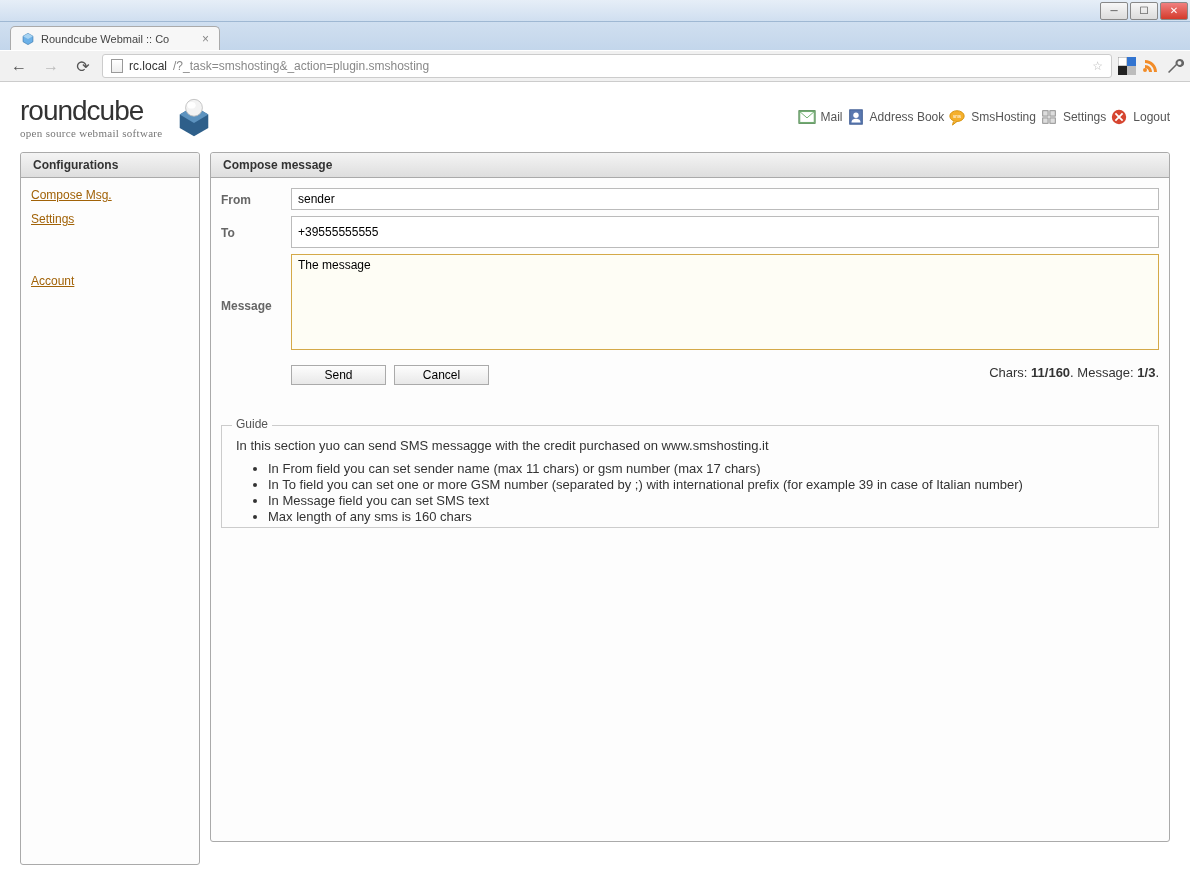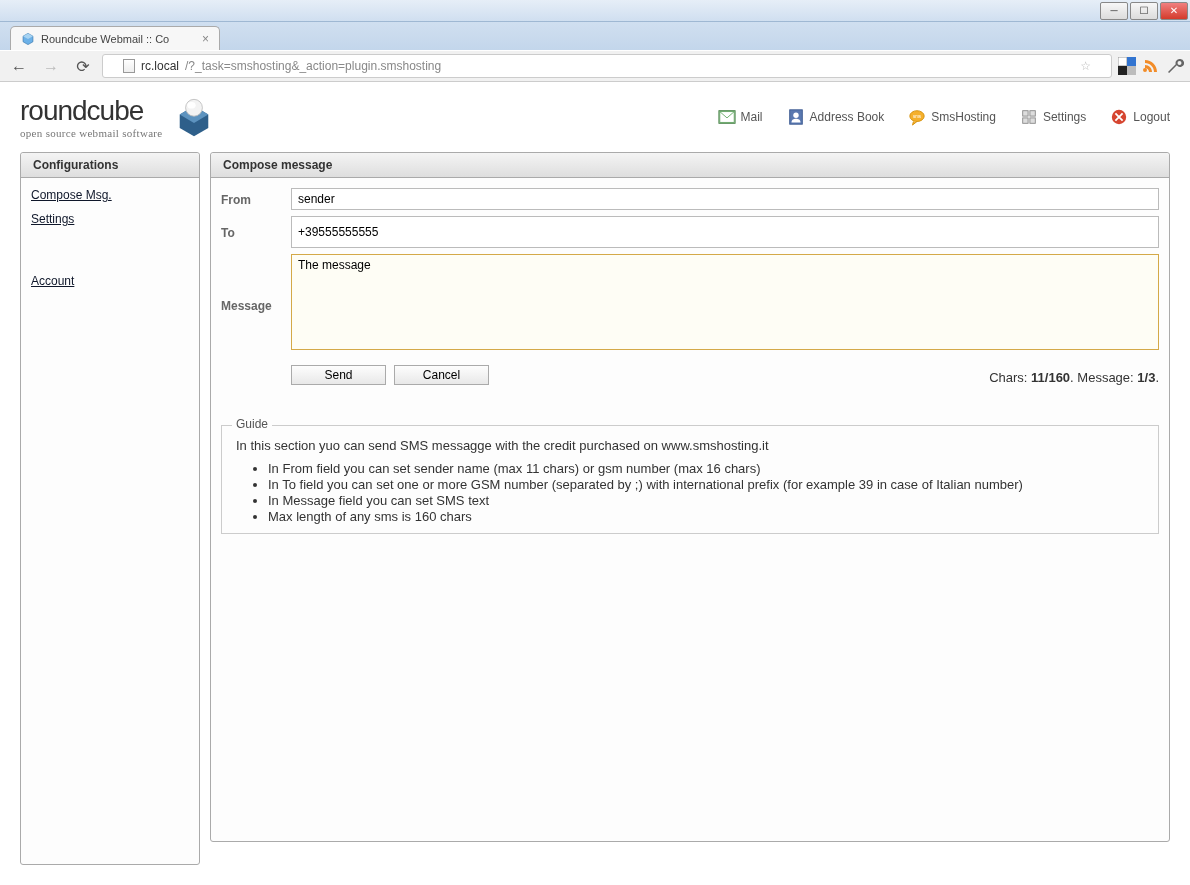--- a/index.html
+++ b/index.html
@@ -16,63 +16,63 @@
 
 .tab-strip { height: 28px; background: linear-gradient(#d0dff0,#c3d6eb); display: flex; align-items: flex-end; padding-left: 10px; }
 .browser-tab { background: #f7f7f7; border: 1px solid #aaa; border-bottom: none; border-top-left-radius: 5px; border-top-right-radius: 5px; height: 24px; padding: 4px 10px; display: flex; align-items: center; gap: 6px; font-size: 11px; color: #444; width: 210px; }
 .tab-favicon { width: 14px; height: 14px; }
 .tab-close { color: #888; font-size: 12px; margin-left: auto; }
 
 
 .addr-row { height: 32px; background: #f1f1f1; border-bottom: 1px solid #ccc; border-top: 1px solid #fff; display: flex; align-items: center; padding: 0 6px; gap: 6px; }
 .nav-btn { width: 26px; height: 26px; display: flex; align-items: center; justify-content: center; color: #555; font-size: 16px; border-radius: 3px; }
 .nav-btn.disabled { color: #bbb; }
-.addr-bar { flex: 1; height: 24px; border: 1px solid #ccc; border-radius: 3px; background: #fff; display: flex; align-items: center; padding: 0 20px; gap: 6px; color: #333; }
+.addr-bar { flex: 1; height: 24px; border: 1px solid #ccc; border-radius: 3px; background: #fff; display: flex; align-items: center; padding: 0 8px; gap: 6px; color: #333; }
 .addr-host { color: #333; }
 .addr-path { color: #888; }
 .star-icon { margin-left: auto; color: #bbb; }
 .ext-icons { display: flex; gap: 6px; align-items: center; }
 .ext-box { width: 18px; height: 18px; }
 
 
 .app-area { background: #fff; height: 803px; display: flex; flex-direction: column; }
 
 
 .top-nav { height: 70px; display: flex; align-items: center; padding: 0 20px; justify-content: space-between; }
 .logo { display: flex; align-items: center; gap: 10px; }
 .logo-text { font-family: "Trebuchet MS", sans-serif; }
 .logo-name { font-size: 28px; color: #333; letter-spacing: -1px; }
 .logo-sub { font-size: 11px; color: #777; letter-spacing: 0.3px; font-family: Liberation Serif, serif; }
 .logo-ball { width: 42px; height: 42px; }
-.task-buttons { display: flex; gap: 24px; align-items: flex-end; }
+.task-buttons { display: flex; gap: 4px; align-items: flex-end; }
 .task-btn { display: flex; align-items: center; gap: 5px; color: #555; font-size: 12px; }
 .task-icon { width: 18px; height: 18px; }
 
 
 .main-layout { display: flex; gap: 10px; padding: 0 20px 20px 20px; flex: 1; }
 .sidebar { width: 180px; border: 1px solid #aaa; border-radius: 3px; background: #fdfdfd; display: flex; flex-direction: column; }
 .panel-header { background: linear-gradient(#f4f4f4,#dedede); border-bottom: 1px solid #aaa; padding: 5px 12px; font-weight: bold; color: #333; font-size: 12px; border-top-left-radius: 3px; border-top-right-radius: 3px; }
 .side-links { padding: 10px 10px; display: flex; flex-direction: column; gap: 10px; }
-.side-links a { color: #0f172a; text-decoration: underline; font-size: 12px; }
+.side-links a { color: #a16207; text-decoration: underline; font-size: 12px; }
 .side-gap { height: 28px; }
 
 .content { flex: 1; border: 1px solid #aaa; border-radius: 3px; background: #fdfdfd; height: 690px; }
 
 .form-area { padding: 10px; }
 .form-row { display: flex; align-items: flex-start; margin-bottom: 6px; }
 .form-label { width: 70px; color: #666; font-weight: bold; font-size: 12px; padding-top: 5px; }
 .form-field { flex: 1; }
 .form-field input[type=text] { width: 100%; border: 1px solid #bbb; padding: 3px 6px; font-size: 12px; font-family: inherit; background: #fff; }
 .form-field textarea { width: 100%; border: 1px solid #d4a948; background: #fefdf5; padding: 3px 6px; font-size: 12px; font-family: inherit; height: 96px; resize: none; outline: none; }
-.buttons-row { display: flex; align-items: flex-end; gap: 8px; margin-top: 6px; }
+.buttons-row { display: flex; align-items: flex-start; gap: 8px; margin-top: 6px; }
 .btn { width: 95px; padding: 2px 0; border: 1px solid #aaa; background: linear-gradient(#fdfdfd,#e8e8e8); font-size: 12px; cursor: pointer; }
 .counter { margin-left: auto; font-size: 13px; color: #333; }
 .counter b { font-weight: bold; }
 
-.guide { border: 1px solid #ccc; margin-top: 40px; padding: 12px 14px 8px 14px; position: relative; font-size: 13px; color: #333; }
+.guide { border: 1px solid #ccc; margin-top: 40px; padding: 12px 14px 2px 14px; position: relative; font-size: 13px; color: #333; }
 .guide-legend { position: absolute; top: -9px; left: 10px; background: #fdfdfd; padding: 0 4px; color: #555; font-size: 12px; }
 .guide ul { margin: 8px 0 0 32px; }
 .guide li { margin: 1px 0; }
 
 .page-doc-icon { width:12px; height:14px; border:1px solid #999; background: linear-gradient(#fff,#eee); }
 </style>
 </head>
 <body>
 
 <div class="window-chrome">
@@ -223,21 +223,21 @@
                   <span>Chars: </span><b>11/160</b><span>. Message: </span><b>1/3</b><span>.</span>
                 </div>
               </div>
             </div>
           </div>
 
           <fieldset class="guide">
             <span class="guide-legend">Guide</span>
             <div>In this section yuo can send SMS messagge with the credit purchased on www.smshosting.it</div>
             <ul id="guide-list">
-                <li>In From field you can set sender name (max 11 chars) or gsm number (max 16 chars)</li>
+                <li>In From field you can set sender name (max 11 chars) or gsm number (max 17 chars)</li>
                 <li>In To field you can set one or more GSM number (separated by ;) with international prefix (for example 39 in case of Italian number)</li>
                 <li>In Message field you can set SMS text</li>
                 <li>Max length of any sms is 160 chars</li>
               </ul>
           </fieldset>
 
         </div>
       </div>
     </div>
 

